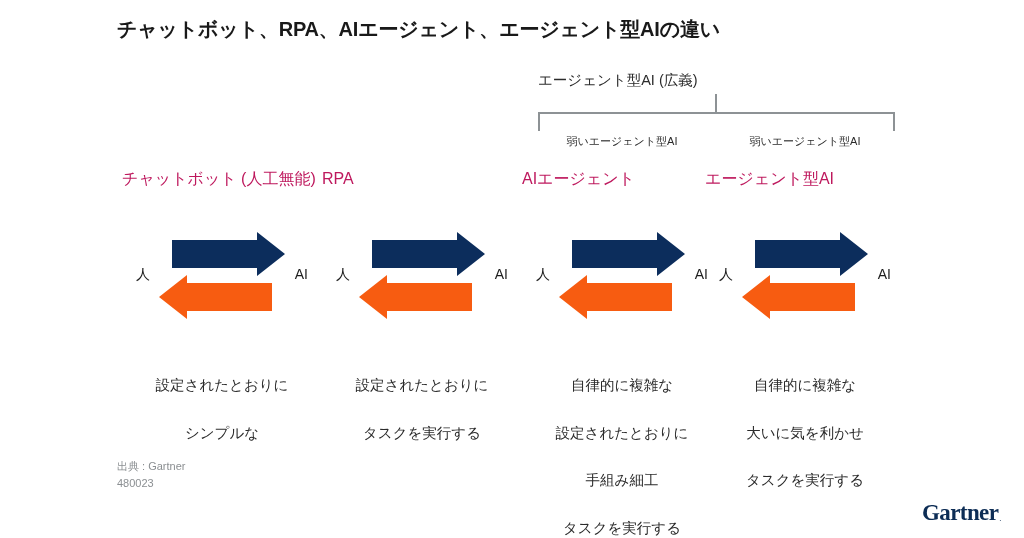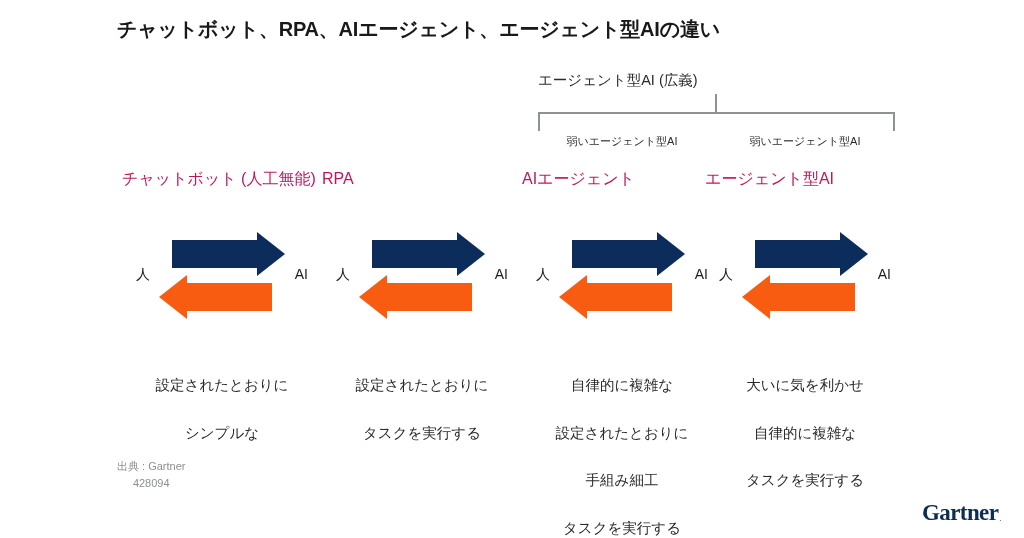--- a/index.html
+++ b/index.html
@@ -108,21 +108,20 @@
   }
   .caption span{display:block;margin-top:28px;}
 
   
   .source{
     position:absolute;
     left:117px;top:458px;
     font-size:11px;
     color:#8b8f92;
     line-height:17px;
-    text-align:center;
   }
   .source span{display:block;}
 
   .logo{
     position:absolute;
     right:24px;bottom:12px;
     font-size:23px;
     font-weight:bold;
     color:#0d2d55;
     letter-spacing:-0.6px;
@@ -215,26 +214,26 @@
     </div>
     <div class="arrows">
       <svg class="arrow-svg" width="200" height="92" viewBox="0 0 200 92">
         <polygon points="50,8 135,8 135,0 163,22 135,44 135,36 50,36" fill="#0c2d5c"></polygon>
         <polygon points="150,51 65,51 65,43 37,65 65,87 65,79 150,79" fill="#f75c11"></polygon>
       </svg>
       <div class="endlabel human">人</div>
       <div class="endlabel ai">AI</div>
     </div>
     <div class="caption" style="left:-8px;">
+      <span>自律的に複雑な</span>
       <span>大いに気を利かせ</span>
-      <span>自律的に複雑な</span>
       <span>タスクを実行する</span>
     </div>
   </div>
 
   <div class="source">
     <span>出典 : Gartner</span>
-    <span>428094</span>
+    <span>480023</span>
   </div>
 
   <div class="logo"><span>Gartner</span><span class="reg">.</span></div>
 
 </div>
 
 </body></html>

